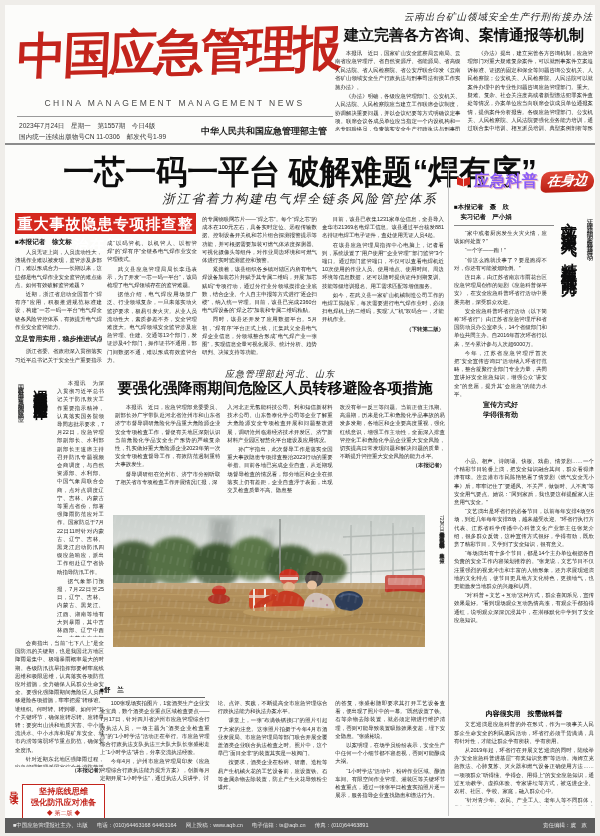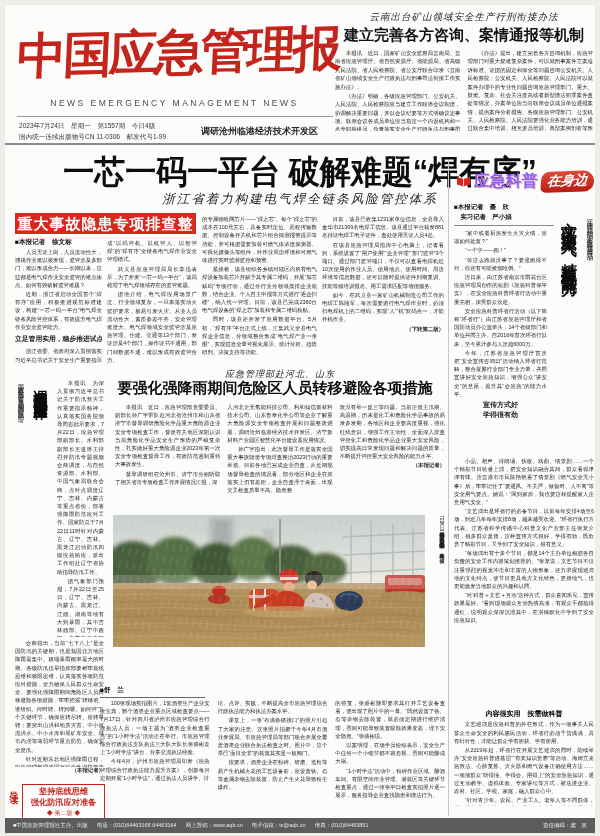--- a/index.html
+++ b/index.html
@@ -10,21 +10,21 @@
 
 .mast-title{left:12px;top:4px;width:315px;height:90px;color:#c3241c;
   font-family:"Liberation Serif",serif;font-weight:800;font-size:49px;line-height:88px;
   text-align:center;letter-spacing:-3px;transform:rotate(-1.5deg) skewX(-4deg);white-space:nowrap}
 .mast-en{left:12px;top:93px;width:315px;text-align:center;font-size:8.5px;letter-spacing:2.5px;color:#4a4a4a}
 .rule-thin{left:12px;top:111px;width:316px;border-top:1px solid #9a9a9a}
 .dateline{left:14px;top:115px;width:180px;font-size:6.6px;color:#333;line-height:1.7}
 .authority{left:196px;top:120px;width:140px;font-size:9px;font-weight:bold;color:#222}
 
 .tr-art{left:330px;top:6px;width:258px;height:130px}
-.tr-kicker{text-align:center;font-family:"Liberation Serif",serif;font-style:italic;font-size:9.5px;letter-spacing:1px;color:#222}
+.tr-kicker{text-align:right;font-family:"Liberation Serif",serif;font-style:italic;font-size:9.5px;letter-spacing:1px;color:#222}
 .tr-head{text-align:center;font-family:"Liberation Serif",serif;font-weight:bold;font-size:15px;margin:2px 0 4px;white-space:nowrap;color:#111}
 .tr-cols{display:flex;gap:7px;height:82px;overflow:hidden}
 .tr-col{flex:1;font-size:5.4px;line-height:1.55;text-align:justify;color:#222}
 p.np{text-indent:2em;margin:0 0 1px}
 p.nd{text-indent:0;margin:0 0 1px}
 .rule-main{left:0;top:138px;width:590px;border-top:2px solid #8c8c8c}
 
 .lead-head{left:0;top:146px;width:590px;text-align:center;font-weight:800;font-size:31px;
   letter-spacing:0px;color:#0d0d0d;white-space:nowrap;transform:scaleY(1.06)}
 .lead-sub{left:0;top:186px;width:590px;text-align:center;font-family:Liberation Mono, monospace;
@@ -97,27 +97,27 @@
   gap:9px;padding:0 8px;color:#e6e6e6;font-size:5.5px;white-space:nowrap}
 .footer .ed{margin-left:auto}
 </style>
 </head>
 <body>
 
 <div class="page">
 <div class="sheet">
 
   <div class="abs mast-title">中国应急管理报</div>
-  <div class="abs mast-en">NEWS  EMERGENCY  MANAGEMENT  NEWS</div>
+  <div class="abs mast-en">CHINA  MANAGEMENT  MANAGEMENT  NEWS</div>
   <div class="abs rule-thin"></div>
   <div class="abs dateline">
     <div>2023年7月24日　星期一　第1557期　今日4版</div>
     <div>国内统一连续出版物号CN 11-0306　邮发代号1-99</div>
   </div>
-  <div class="abs authority">调研沧州临港经济技术开发区</div>
+  <div class="abs authority">中华人民共和国应急管理部主管</div>
 
   <div class="abs tr-art">
     <div class="tr-kicker">云南出台矿山领域安全生产行刑衔接办法</div>
     <div class="tr-head">建立完善各方咨询、案情通报等机制</div>
     <div class="tr-cols">
       <div class="tr-col">
         <p class="np">本报讯　近日，国家矿山安全监察局云南局、云南省应急管理厅、省自然资源厅、省能源局、省高级人民法院、省人民检察院、省公安厅联合印发《云南省矿山领域安全生产行政执法与刑事司法衔接工作实施办法》。</p>
         <p class="np">《办法》明确，各级应急管理部门、公安机关、人民法院、人民检察院应当建立工作联席会议制度，协调解决重要问题，并以会议纪要等方式明确议定事项。联席会议各成员单位应当指定一个内设机构和一名专职联络员，负责落实安全生产行政执法与刑事司法衔接日常工作，定期联合通报有关涉嫌矿山领域安全生产犯罪案件移送、立案、批捕、起诉、裁判结果等方面信息。</p>
       </div>
       <div class="tr-col">

